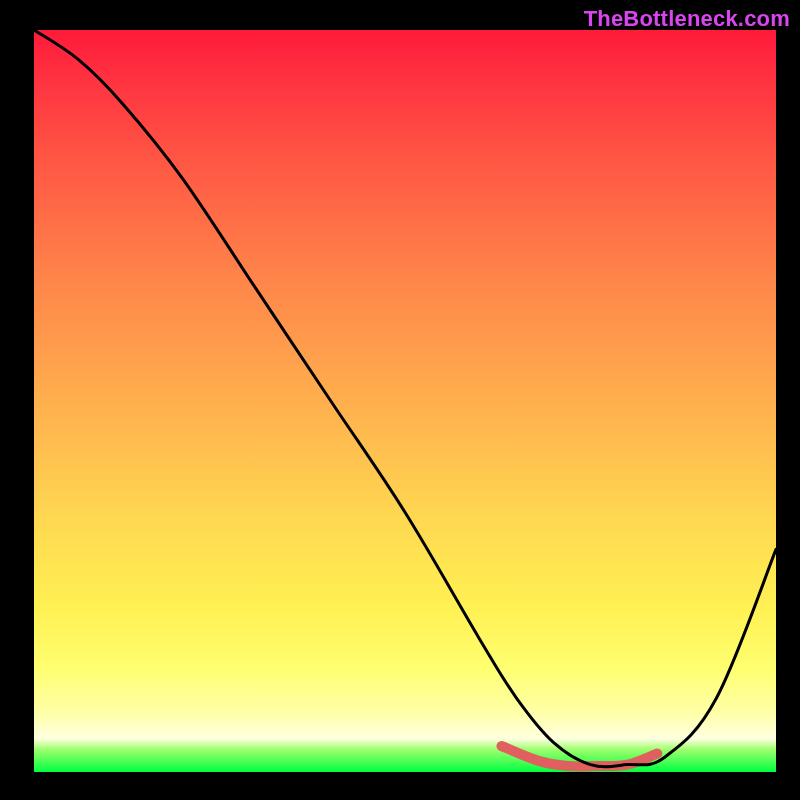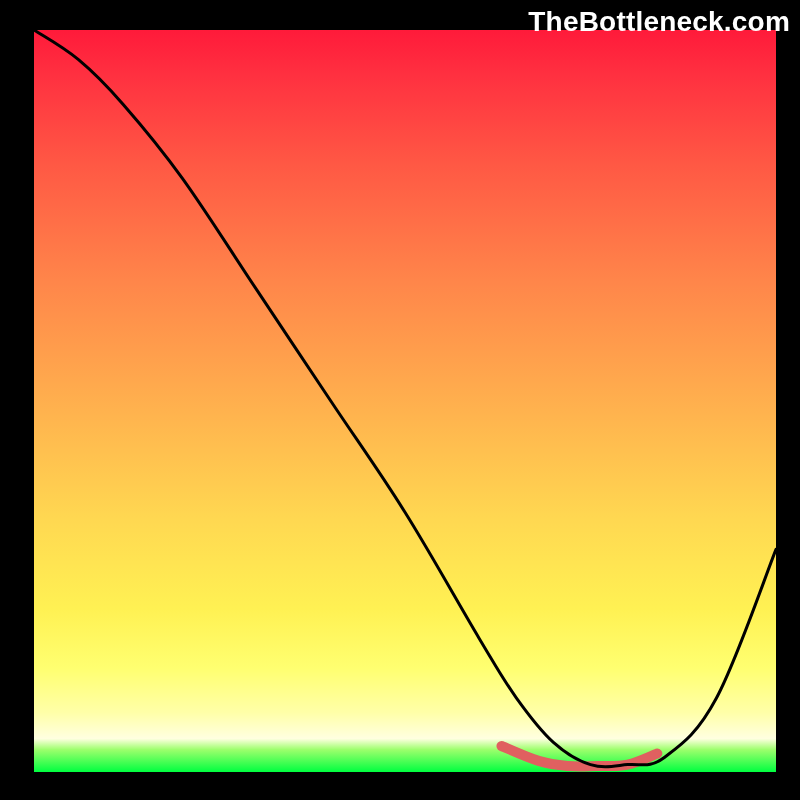--- a/index.html
+++ b/index.html
@@ -36,22 +36,22 @@
       #ffff70 86%,
       #ffffa8 92%,
       #ffffe0 95.5%,
       #9cff6c 97%,
       #00ff40 100%);
   }
   .watermark {
     position: absolute;
     top: 6px;
     right: 10px;
-    color: #ffffff;
-    font-size: 28px;
+    color: #d946ef;
+    font-size: 22px;
     font-weight: 600;
     letter-spacing: 0.2px;
     user-select: none;
   }
   svg.curve {
     position: absolute;
     left: 0;
     top: 0;
     width: 742px;
     height: 742px;

